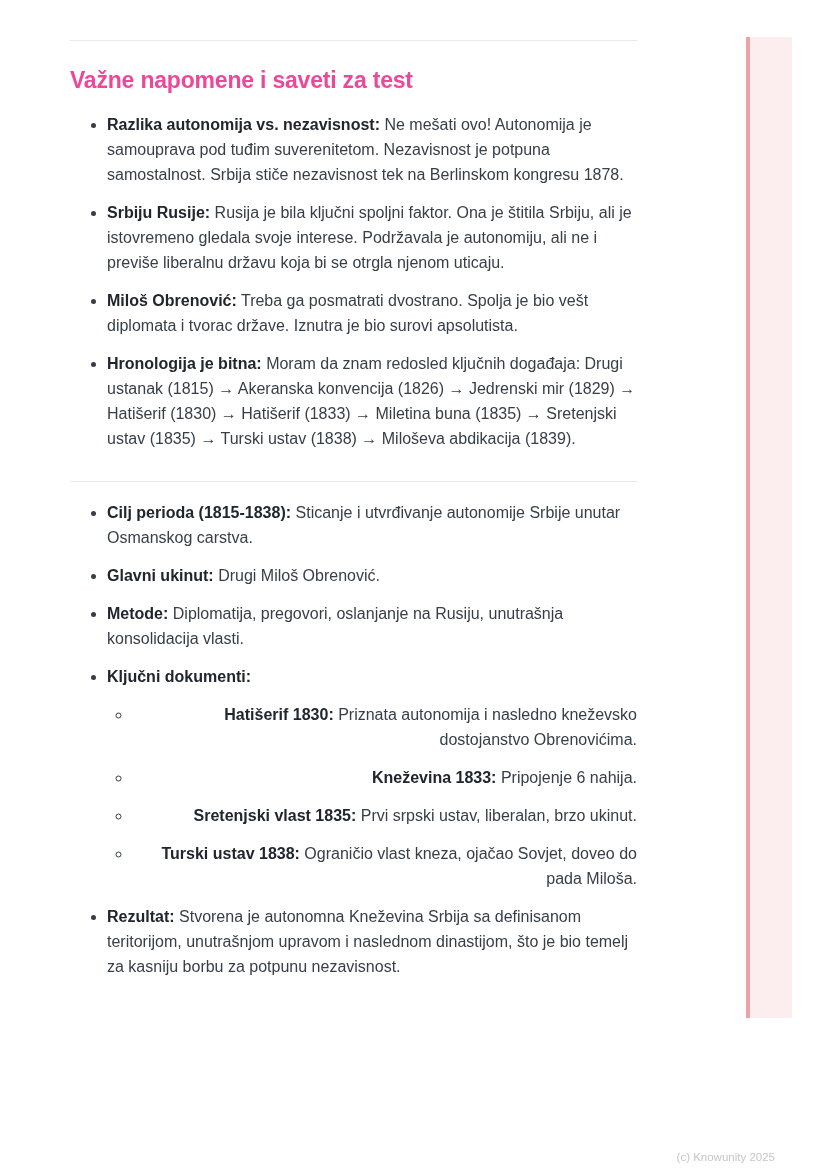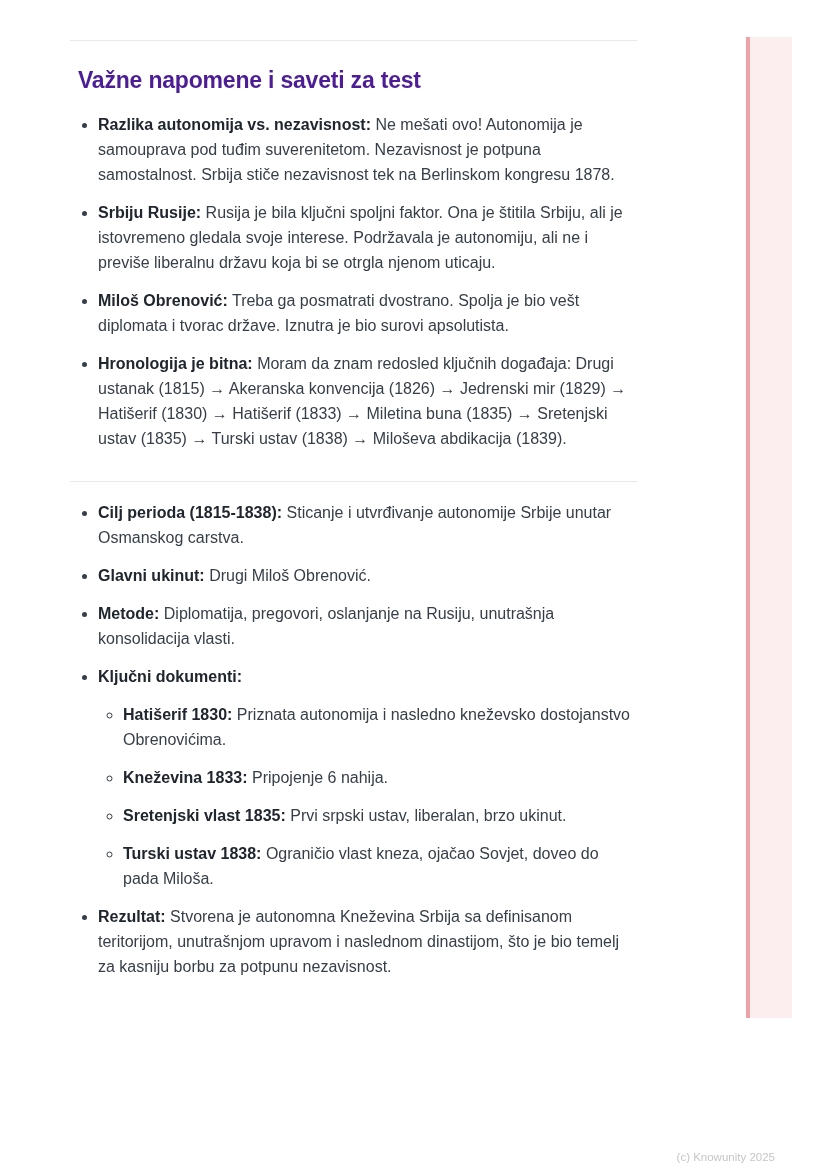--- a/index.html
+++ b/index.html
@@ -26,39 +26,40 @@
     border-top: 1px solid #e9e9eb;
     margin: 0;
     height: 0;
   }
   hr.rule-top { margin-top: 40px; }
   hr.rule-mid { margin-top: 30px; }
   h2.section-title {
     font-size: 23px;
     line-height: 28px;
     font-weight: 700;
-    color: #4c1d95;
-    margin: 25px 0 0 8px;
+    color: #ec4899;
+    margin: 25px 0 0 0;
     letter-spacing: -0.2px;
   }
   ul.top-list {
     margin: 18px 0 0 0;
     padding: 0 0 0 25px;
     list-style: disc;
   }
   ul.top-list > li {
-    margin: 0 0 13px 3px;
+    margin: 0 0 13px 12px;
     font-size: 16px;
     line-height: 25px;
   }
   ul.top-list > li:last-child { margin-bottom: 0; }
   ul.sub-list {
     margin: 5px 0 0 0;
     padding: 0 0 0 25px;
     list-style: circle;
+    text-align: right;
   }
   ul.sub-list > li {
     margin: 13px 0 0 0;
     font-size: 16px;
     line-height: 25px;
   }
   .lead {
     font-weight: 700;
     color: #20262e;
   }

